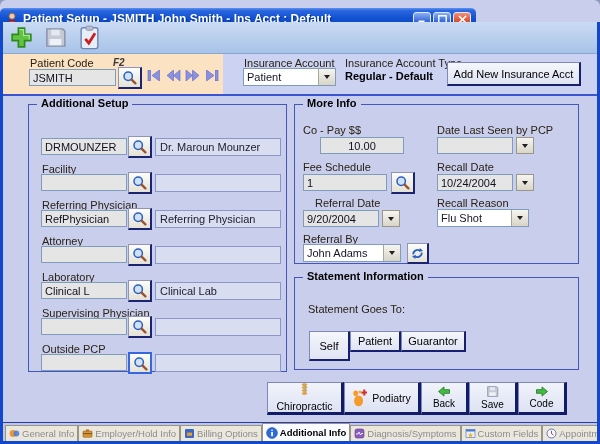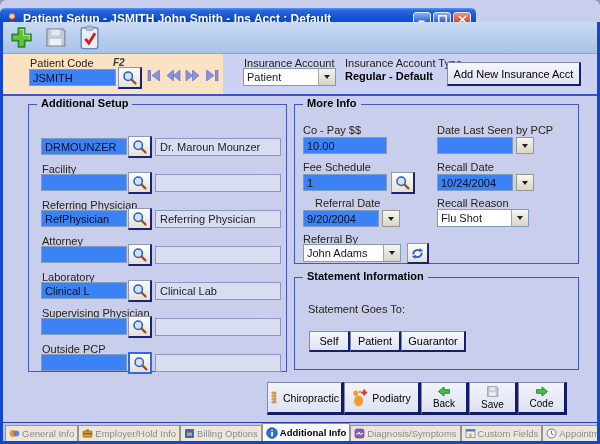--- a/index.html
+++ b/index.html
@@ -11,21 +11,21 @@
   .winbtn.b-min,.winbtn.b-max{background:linear-gradient(180deg,#8AB0F4,#3C6CD8 60%,#2A58C8);}
   .winbtn.b-close{background:linear-gradient(180deg,#F09078,#DC5838 55%,#C03818);}
   .edge{position:absolute;background:#1448CC;z-index:40;}
   .toolbar{position:absolute;left:3px;top:22px;width:594px;height:32px;background:linear-gradient(180deg,#CADBF4,#A8C3E8);border-bottom:1px solid #88A8D4;display:flex;align-items:center;gap:5px;padding-left:4px;box-sizing:border-box;}
   .tbtn{width:29px;height:26px;display:flex;align-items:center;justify-content:center;background:transparent;border:none;padding:0;}
   
   .hdr{position:absolute;left:3px;top:54px;width:594px;height:40px;background:#CBD2F2;}
   .peach{position:absolute;left:0;top:0;width:220px;height:40px;background:#FBE2C2;}
   .hdrsep{position:absolute;left:3px;top:94px;width:594px;height:2px;background:#3A55D4;}
   .lab{position:absolute;color:#2A2214;white-space:nowrap;}
-  .tin{position:absolute;height:17px;border:1px solid #7F9DB9;background:#3b82f6;font:11px "Liberation Sans",sans-serif;padding:1px 3px;box-sizing:border-box;color:#101020;}
+  .tin{position:absolute;height:17px;border:1px solid #7F9DB9;background:#e5e5e5;font:11px "Liberation Sans",sans-serif;padding:1px 3px;box-sizing:border-box;color:#101020;}
   .rod{position:absolute;height:18px;border:1px solid #8C96C8;background:#D9DDF0;box-sizing:border-box;padding:2px 4px;color:#202030;white-space:nowrap;overflow:hidden;}
   .sbtn{position:absolute;width:24px;height:22px;background:linear-gradient(180deg,#FDFDFA,#E4E2D6);border:1px solid #9094B8;border-right:2px solid #1A2470;border-bottom:2px solid #1A2470;display:flex;align-items:center;justify-content:center;padding:0;box-sizing:border-box;}
   .sbtn.focus{border:2px solid #3866E0;}
   .ddb{position:absolute;width:18px;height:17px;background:linear-gradient(180deg,#F6F5F0,#D9D5C8);border:1px solid #9A9688;display:flex;align-items:center;justify-content:center;padding:0;box-sizing:border-box;}
   .arr{width:0;height:0;border-left:3.5px solid transparent;border-right:3.5px solid transparent;border-top:4.5px solid #202020;}
   .combo{position:absolute;height:18px;border:1px solid #7F9DB9;background:#fff;display:flex;box-sizing:border-box;}
   .cval{flex:1;padding:2px 3px;white-space:nowrap;overflow:hidden;}
   .cbtn{width:16px;background:linear-gradient(180deg,#F6F5F0,#D8D4C8);border-left:1px solid #ACA899;display:flex;align-items:center;justify-content:center;}
   .gbox{position:absolute;border:1px solid #4356C0;}
   .gtitle{position:absolute;top:-8px;left:8px;background:#C8CEEC;padding:0 4px;font-weight:bold;color:#000;white-space:nowrap;}
@@ -219,21 +219,21 @@
         <circle cx="6.2" cy="6.2" r="4.2" fill="#CFE2F8" stroke="#2B5FC4" stroke-width="1.5"></circle>
         <line x1="9.6" y1="9.6" x2="13.4" y2="13.4" stroke="#9A5230" stroke-width="2.3" stroke-linecap="round"></line>
       </svg>
     </button>
   <div class="rod" style="left:155px;top:354px;width:126px;"></div>
 
   <div class="gbox" style="left:294px;top:104px;width:283px;height:158px;">
     <span class="gtitle">More Info</span>
   </div>
   <span class="lab" style="left:303px;top:124px;">Co - Pay $$</span>
-  <input class="tin" style="left: 303px; top: 137px; width: 84px; text-align: left;" value="10.00">
+  <input class="tin" style="left: 320px; top: 137px; width: 84px; text-align: center;" value="10.00">
   <span class="lab" style="left:437px;top:124px;">Date Last Seen by PCP</span>
   <input class="tin" style="left: 437px; top: 137px; width: 76px;" value="">
   <button class="ddb" style="left:516px;top:137px;">
       <span class="arr"></span>
     </button>
 
   <span class="lab" style="left:303px;top:161px;">Fee Schedule</span>
   <input class="tin" style="left: 303px; top: 174px; width: 84px;" value="1">
   <button class="sbtn" style="left:391px;top:172px;">
       <svg width="15" height="15" viewBox="0 0 15 15">
@@ -273,25 +273,25 @@
         <polygon points="9.5,1 13,4.2 8.6,5.2" fill="#2B5FC4"></polygon>
         <path d="M11.5 6a4.5 4.5 0 0 1-7.6 3.6" fill="none" stroke="#2B5FC4" stroke-width="2"></path>
         <polygon points="4.5,13 1,9.8 5.4,8.8" fill="#2B5FC4"></polygon>
       </svg>
   </button>
 
   <div class="gbox" style="left:294px;top:277px;width:283px;height:91px;">
     <span class="gtitle">Statement Information</span>
   </div>
   <span class="lab" style="left:308px;top:303px;">Statement Goes To:</span>
-  <button class="nbtn" style="position:absolute;left:309px;top:331px;width:41px;height:21px;">Self</button>
+  <button class="nbtn" style="position:absolute;left:309px;top:331px;width:41px;height:30px;">Self</button>
   <button class="nbtn" style="position:absolute;left:350px;top:331px;width:51px;height:21px;">Patient</button>
   <button class="nbtn" style="position:absolute;left:401px;top:331px;width:65px;height:21px;">Guarantor</button>
 
-  <button class="abtn" style="left:267px;top:382px;width:77px;">
+  <button class="abtn" style="left:267px;top:382px;width:77px;flex-direction:column;">
     <svg width="13" height="21" viewBox="0 0 14 22">
         <ellipse cx="7" cy="3" rx="4.5" ry="1.9" fill="#F0A030" stroke="#B87818" stroke-width="0.7"></ellipse>
         <ellipse cx="8.6" cy="5.8" rx="2.2" ry="1" fill="#58B8D8"></ellipse>
         <ellipse cx="7" cy="8.4" rx="4.5" ry="1.9" fill="#F0A030" stroke="#B87818" stroke-width="0.7"></ellipse>
         <ellipse cx="8.6" cy="11.2" rx="2.2" ry="1" fill="#58B8D8"></ellipse>
         <ellipse cx="7" cy="13.8" rx="4.5" ry="1.9" fill="#F0A030" stroke="#B87818" stroke-width="0.7"></ellipse>
         <ellipse cx="8.6" cy="16.6" rx="2.2" ry="1" fill="#58B8D8"></ellipse>
         <ellipse cx="7" cy="19.2" rx="4.5" ry="1.9" fill="#F0A030" stroke="#B87818" stroke-width="0.7"></ellipse>
       </svg>
     <span>Chiropractic</span>

